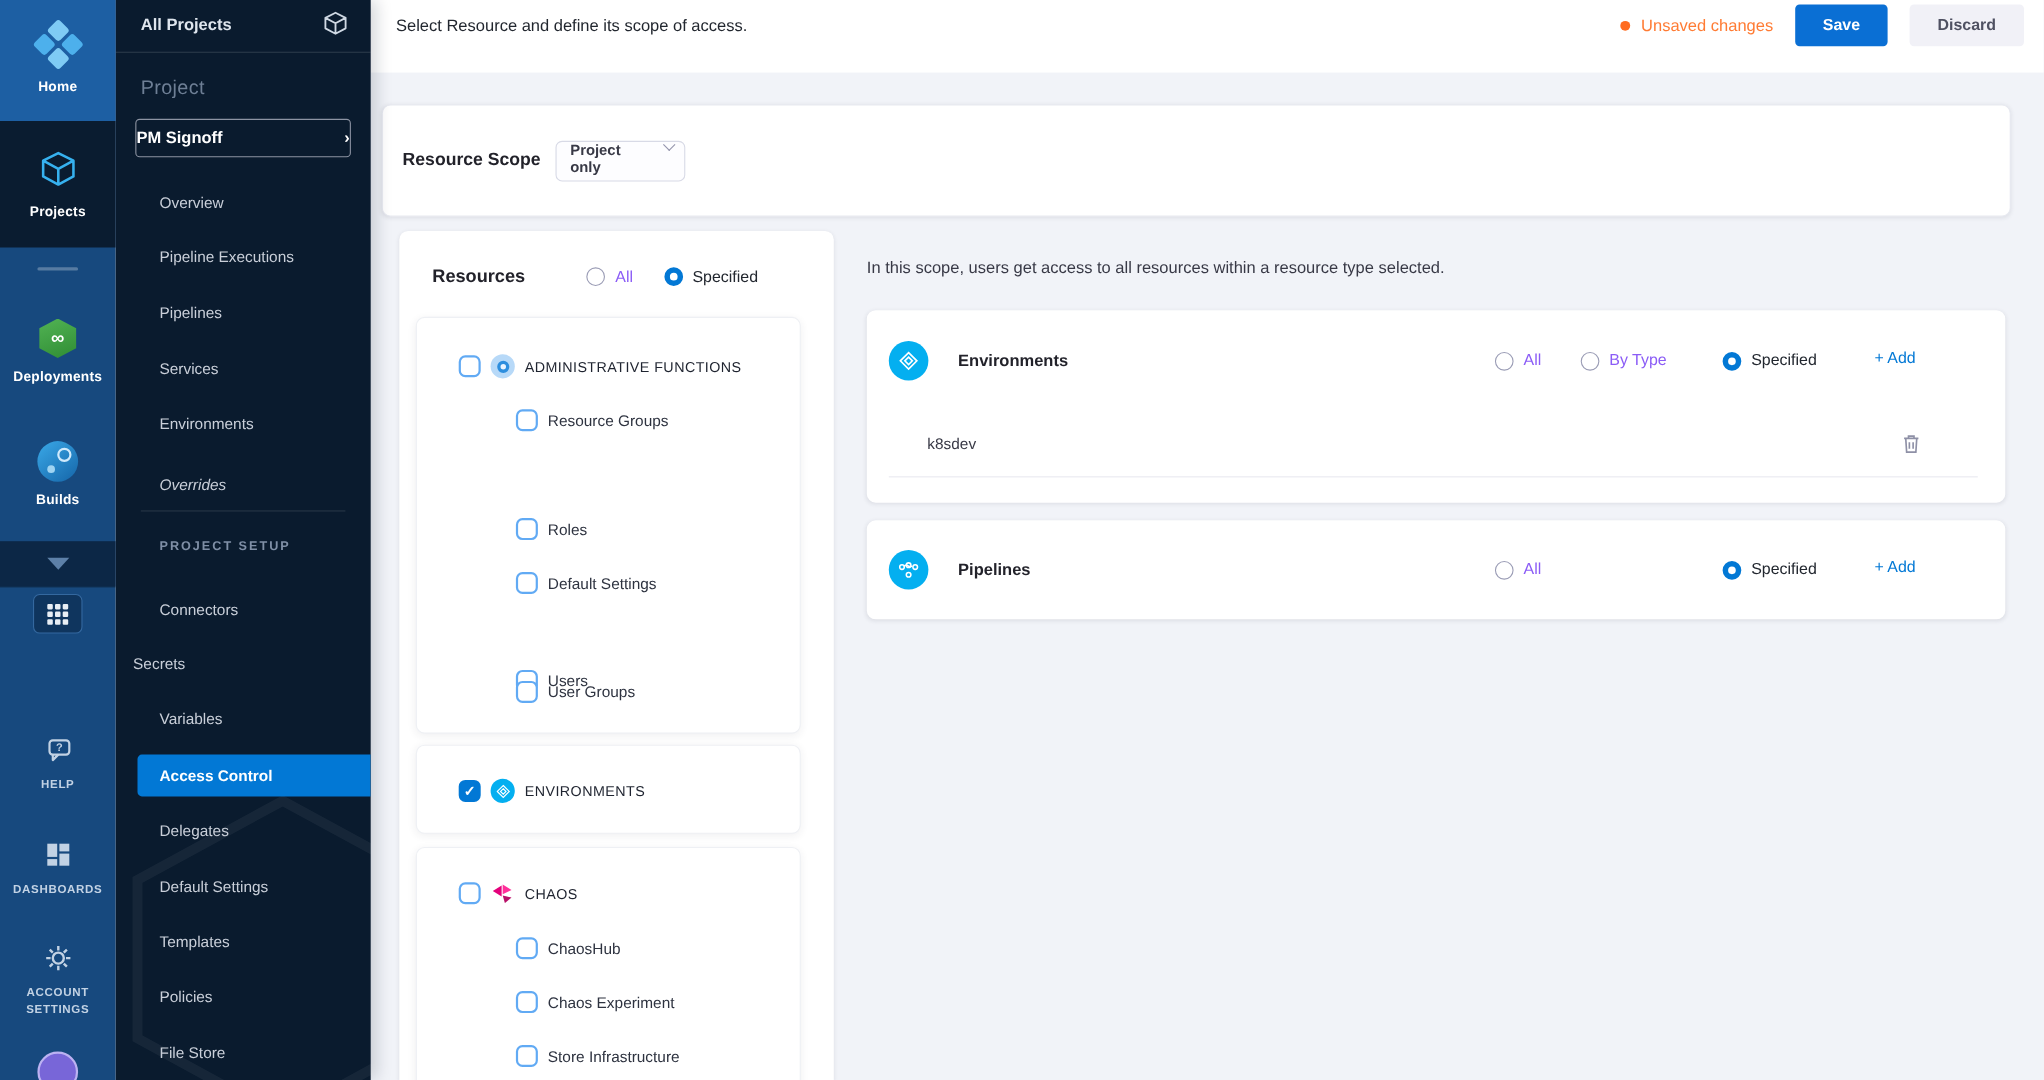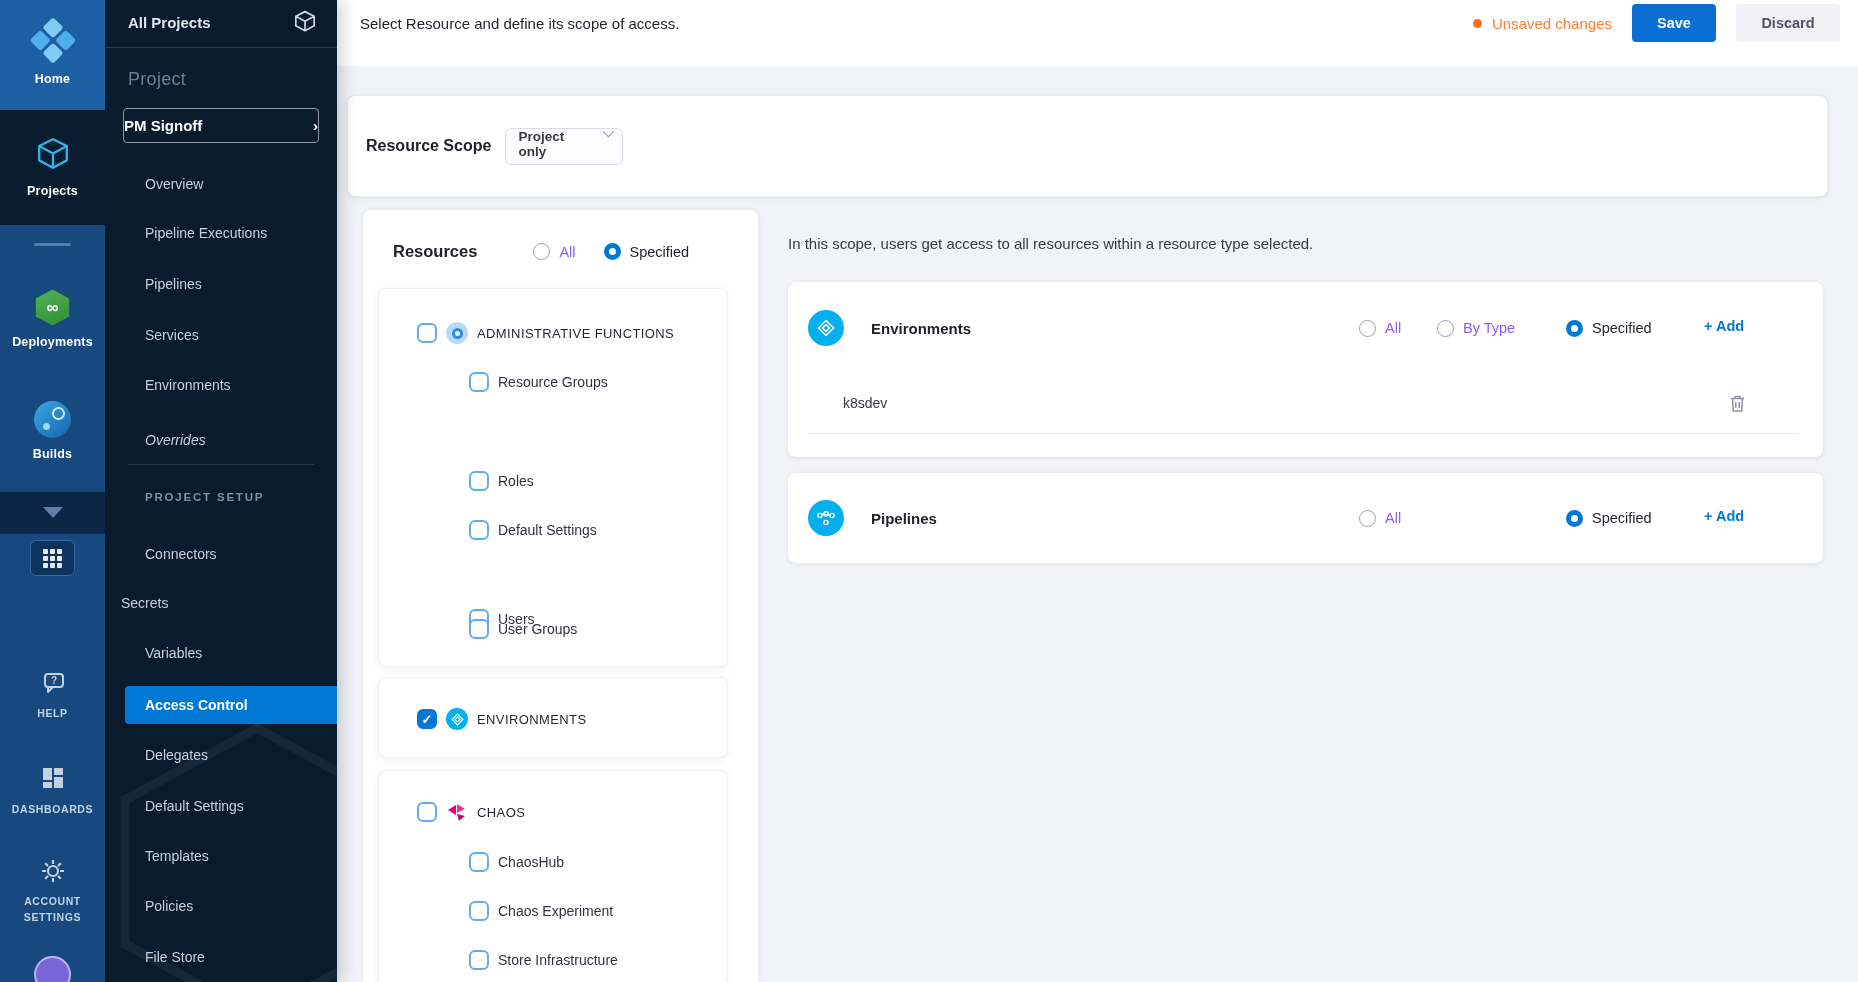--- a/index.html
+++ b/index.html
@@ -107,21 +107,21 @@
   .instruction { position:absolute; top:25px; left:0; font-size:15px; color:#383946; }
   .dcard { position:absolute; left:0; width:1035px; }
   .dcard-env { top:72px; height:175px; }
   .dcard-pipe { top:263px; height:90px; }
   .card-head { position:absolute; left:0; right:0; top:0; display:flex; align-items:center; padding-left:20px; gap:27px; }
   .ch-env { height:92px; } .ch-pipe { height:90px; }
   .big-ic { width:36px; height:36px; border-radius:50%; background:#04aff0; flex:none; display:flex; align-items:center; justify-content:center; }
   .dcard-title { font-size:15px; font-weight:bold; color:#22222a; }
   .ctl { position:absolute; right:68px; width:396px; height:24px; top:34px; }
   .ctl .opt { position:absolute; top:0; height:24px; }
-  .ctl .add { position:absolute; left:345px; top:2px; color:#0278d5; font-size:14.5px; font-weight:bold; cursor:pointer; white-space:nowrap; }
+  .ctl .add { position:absolute; left:345px; top:2px; color:#0278d5; font-size:14.5px; font-weight:normal; cursor:pointer; white-space:nowrap; }
   .item-row { position:absolute; top:109px; left:0; right:0; height:24px; display:flex; align-items:center; }
   .item-name { margin-left:55px; font-size:14px; color:#383946; }
   .trash { margin-left:auto; margin-right:77px; cursor:pointer; display:flex; }
   .item-divider { position:absolute; top:151px; left:20px; right:25px; height:1px; background:#e8e9f0; }
 </style>
 </head>
 <body>
 
 <div class="rail">
   <div class="rail-block rb-home">

